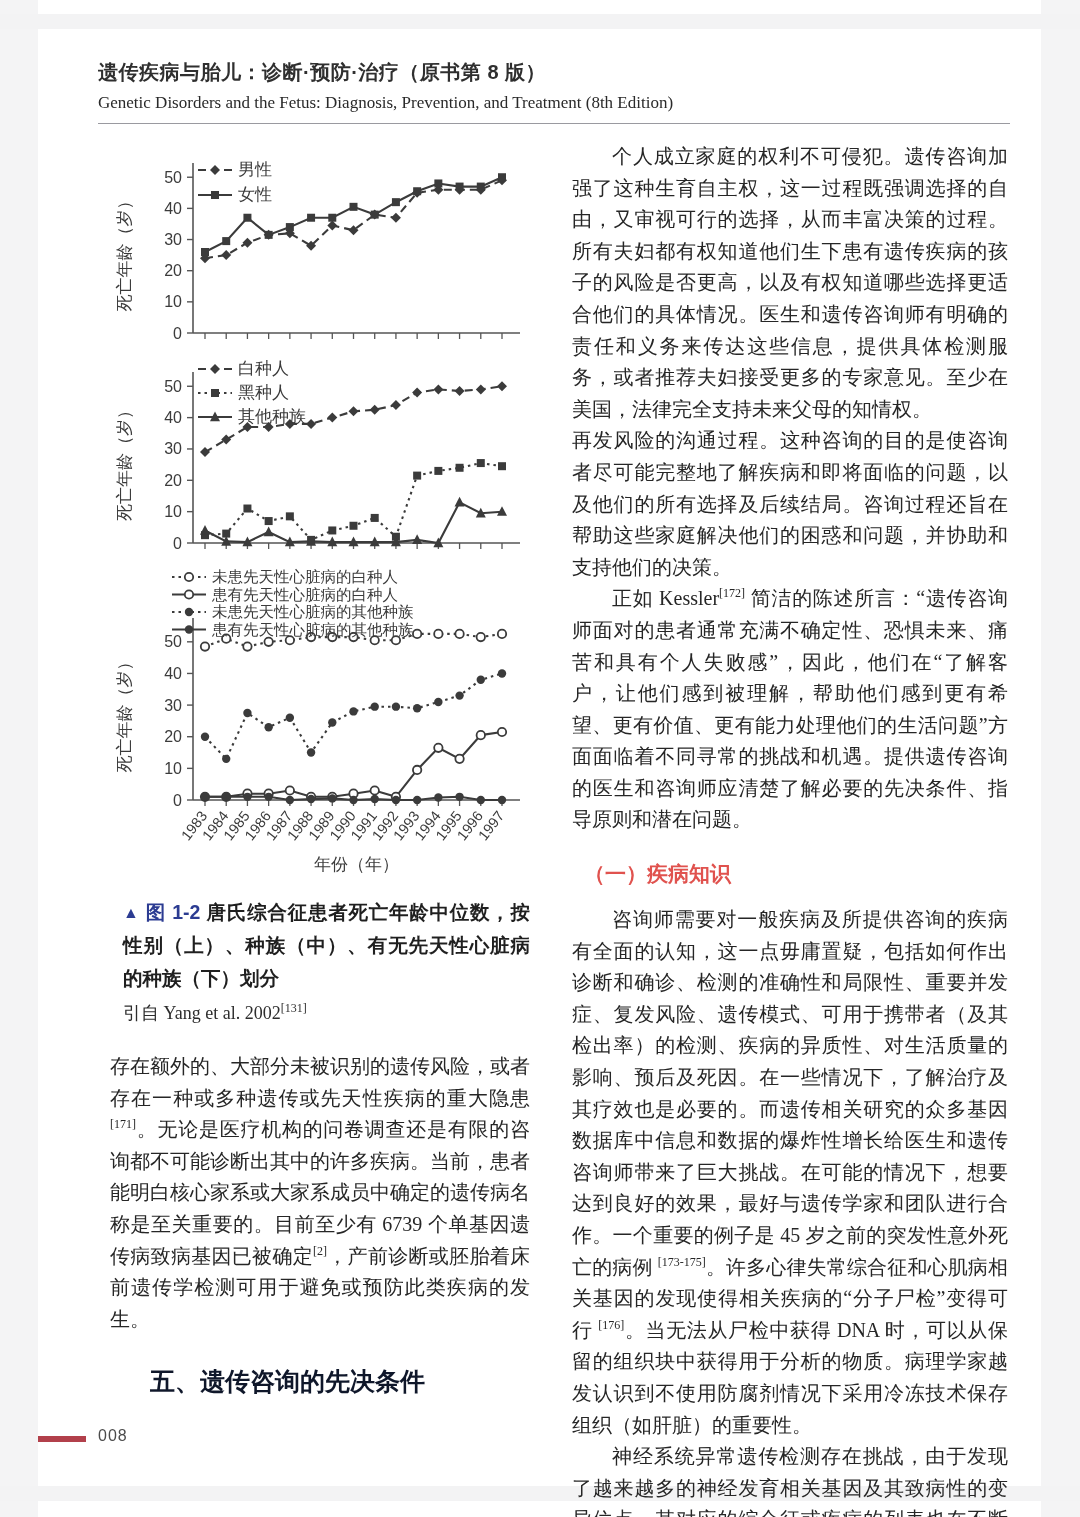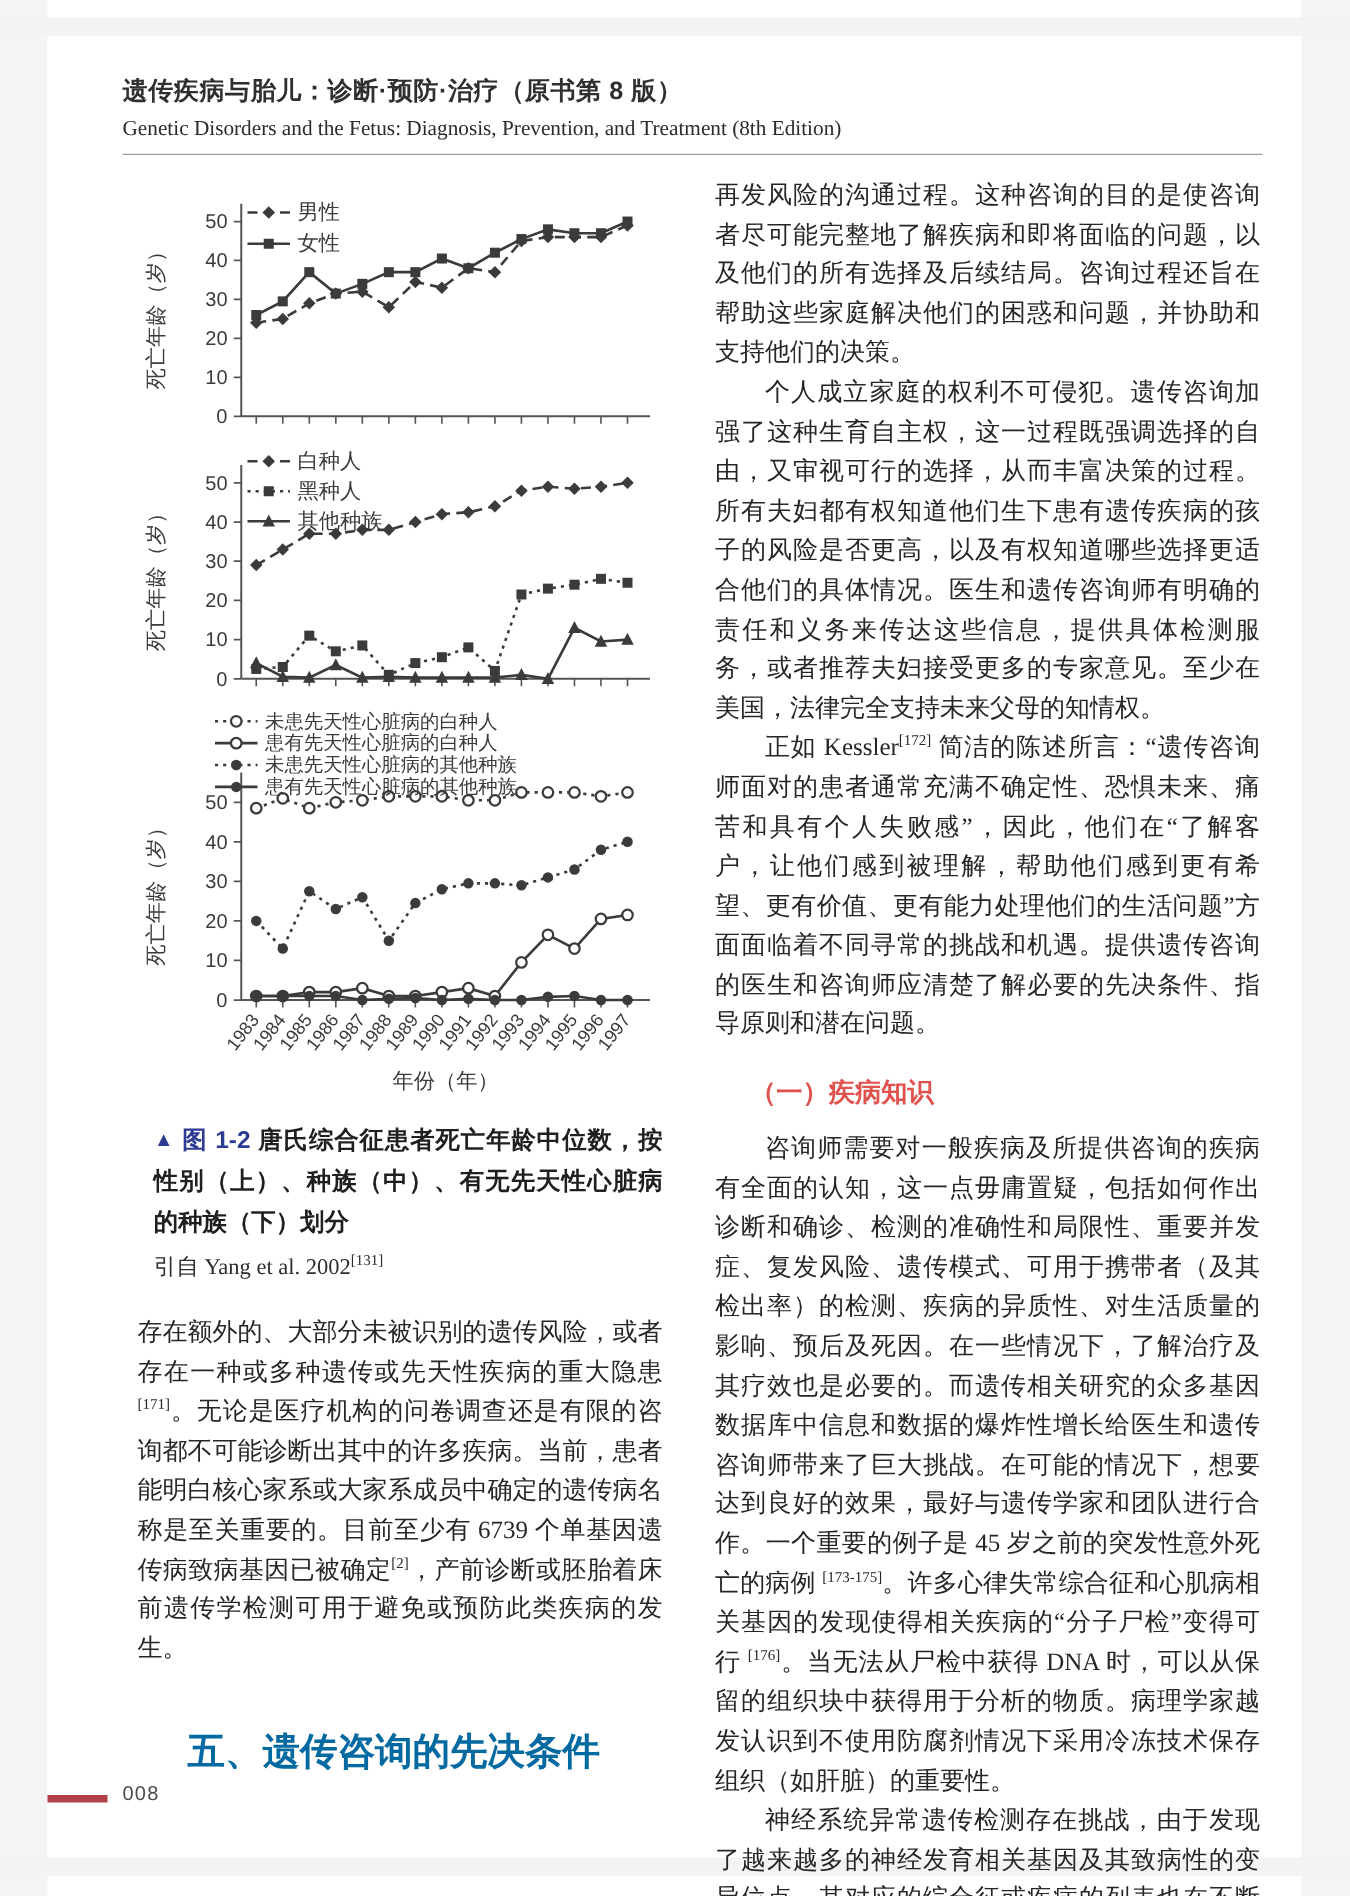--- a/index.html
+++ b/index.html
@@ -33,26 +33,26 @@
   .fig-marker{font-size:16px;vertical-align:1px;}
   .fig-source{font-size:18px;color:#2d2d2d;margin-top:6px;font-weight:normal;
     font-family:"Liberation Serif","DejaVu Serif",serif;}
 
   .body-par{font-size:20px;line-height:31.6px;text-align:justify;margin:0;}
   .body-par.indent{text-indent:2em;}
   .col-left .body-par{margin-top:26px;}
   sup{font-size:12px;line-height:0;vertical-align:super;}
 
   .blue-heading{font-family:"Liberation Sans","DejaVu Sans",sans-serif;font-weight:bold;
-    font-size:30px;color:#0369a1;margin:46px 0 0 40px;}
+    font-size:25px;color:#0f172a;margin:30px 0 0 40px;}
   .left-lastpar{margin-top:26px;}
 
   .col-right .body-par{margin:0;}
   .red-heading{font-family:"Liberation Sans","DejaVu Sans",sans-serif;font-weight:600;
-    font-size:21px;color:#e0524e;margin:24px 0 16px 28px;}
+    font-size:21px;color:#e0524e;margin:24px 0 16px 12px;}
 
   .pg-footer{position:absolute;left:0;top:1398px;height:28px;}
   .footer-dash{position:absolute;left:0;top:9px;width:48px;height:6px;background:#b2404b;}
   .footer-num{position:absolute;left:60px;top:0;font-family:"Liberation Sans","DejaVu Sans",sans-serif;
     font-size:16px;color:#4b4b4b;letter-spacing:1px;}
 </style>
 </head>
 <body>
 
 <div class="strip-left"></div>
@@ -370,22 +370,22 @@
         <div class="fig-source"><span>引自 Yang et al. 2002</span><sup>[131]</sup></div>
       </div>
 
       <p class="body-par"><span>存在额外的、大部分未被识别的遗传风险，或者存在一种或多种遗传或先天性疾病的重大隐患</span><sup>[171]</sup><span>。无论是医疗机构的问卷调查还是有限的咨询都不可能诊断出其中的许多疾病。当前，患者能明白核心家系或大家系成员中确定的遗传病名称是至关重要的。目前至少有 6739 个单基因遗传病致病基因已被确定</span><sup>[2]</sup><span>，产前诊断或胚胎着床前遗传学检测可用于避免或预防此类疾病的发生。</span></p>
 
       <h2 class="blue-heading">五、遗传咨询的先决条件</h2>
 
     </div>
 
     <div class="col-right">
+      <p class="body-par indent"><span>个人成立家庭的权利不可侵犯。遗传咨询加强了这种生育自主权，这一过程既强调选择的自由，又审视可行的选择，从而丰富决策的过程。所有夫妇都有权知道他们生下患有遗传疾病的孩子的风险是否更高，以及有权知道哪些选择更适合他们的具体情况。医生和遗传咨询师有明确的责任和义务来传达这些信息，提供具体检测服务，或者推荐夫妇接受更多的专家意见。至少在美国，法律完全支持未来父母的知情权。</span></p>
       <p class="body-par"><span>再发风险的沟通过程。这种咨询的目的是使咨询者尽可能完整地了解疾病和即将面临的问题，以及他们的所有选择及后续结局。咨询过程还旨在帮助这些家庭解决他们的困惑和问题，并协助和支持他们的决策。</span></p>
-      <p class="body-par indent"><span>个人成立家庭的权利不可侵犯。遗传咨询加强了这种生育自主权，这一过程既强调选择的自由，又审视可行的选择，从而丰富决策的过程。所有夫妇都有权知道他们生下患有遗传疾病的孩子的风险是否更高，以及有权知道哪些选择更适合他们的具体情况。医生和遗传咨询师有明确的责任和义务来传达这些信息，提供具体检测服务，或者推荐夫妇接受更多的专家意见。至少在美国，法律完全支持未来父母的知情权。</span></p>
       <p class="body-par indent"><span>正如 Kessler</span><sup>[172]</sup><span> 简洁的陈述所言：“遗传咨询师面对的患者通常充满不确定性、恐惧未来、痛苦和具有个人失败感”，因此，他们在“了解客户，让他们感到被理解，帮助他们感到更有希望、更有价值、更有能力处理他们的生活问题”方面面临着不同寻常的挑战和机遇。提供遗传咨询的医生和咨询师应清楚了解必要的先决条件、指导原则和潜在问题。</span></p>
       <h3 class="red-heading">（一）疾病知识</h3>
       <p class="body-par indent"><span>咨询师需要对一般疾病及所提供咨询的疾病有全面的认知，这一点毋庸置疑，包括如何作出诊断和确诊、检测的准确性和局限性、重要并发症、复发风险、遗传模式、可用于携带者（及其检出率）的检测、疾病的异质性、对生活质量的影响、预后及死因。在一些情况下，了解治疗及其疗效也是必要的。而遗传相关研究的众多基因数据库中信息和数据的爆炸性增长给医生和遗传咨询师带来了巨大挑战。在可能的情况下，想要达到良好的效果，最好与遗传学家和团队进行合作。一个重要的例子是 45 岁之前的突发性意外死亡的病例 </span><sup>[173-175]</sup><span>。许多心律失常综合征和心肌病相关基因的发现使得相关疾病的“分子尸检”变得可行 </span><sup>[176]</sup><span>。当无法从尸检中获得 DNA 时，可以从保留的组织块中获得用于分析的物质。病理学家越发认识到不使用防腐剂情况下采用冷冻技术保存组织（如肝脏）的重要性。</span></p>
       <p class="body-par indent"><span>神经系统异常遗传检测存在挑战，由于发现了越来越多的神经发育相关基因及其致病性的变异位点，其对应的综合征或疾病的列表也在不断增</span></p>
     </div>
 
   </div>
 
   <div class="pg-footer">
     <div class="footer-dash"></div>

